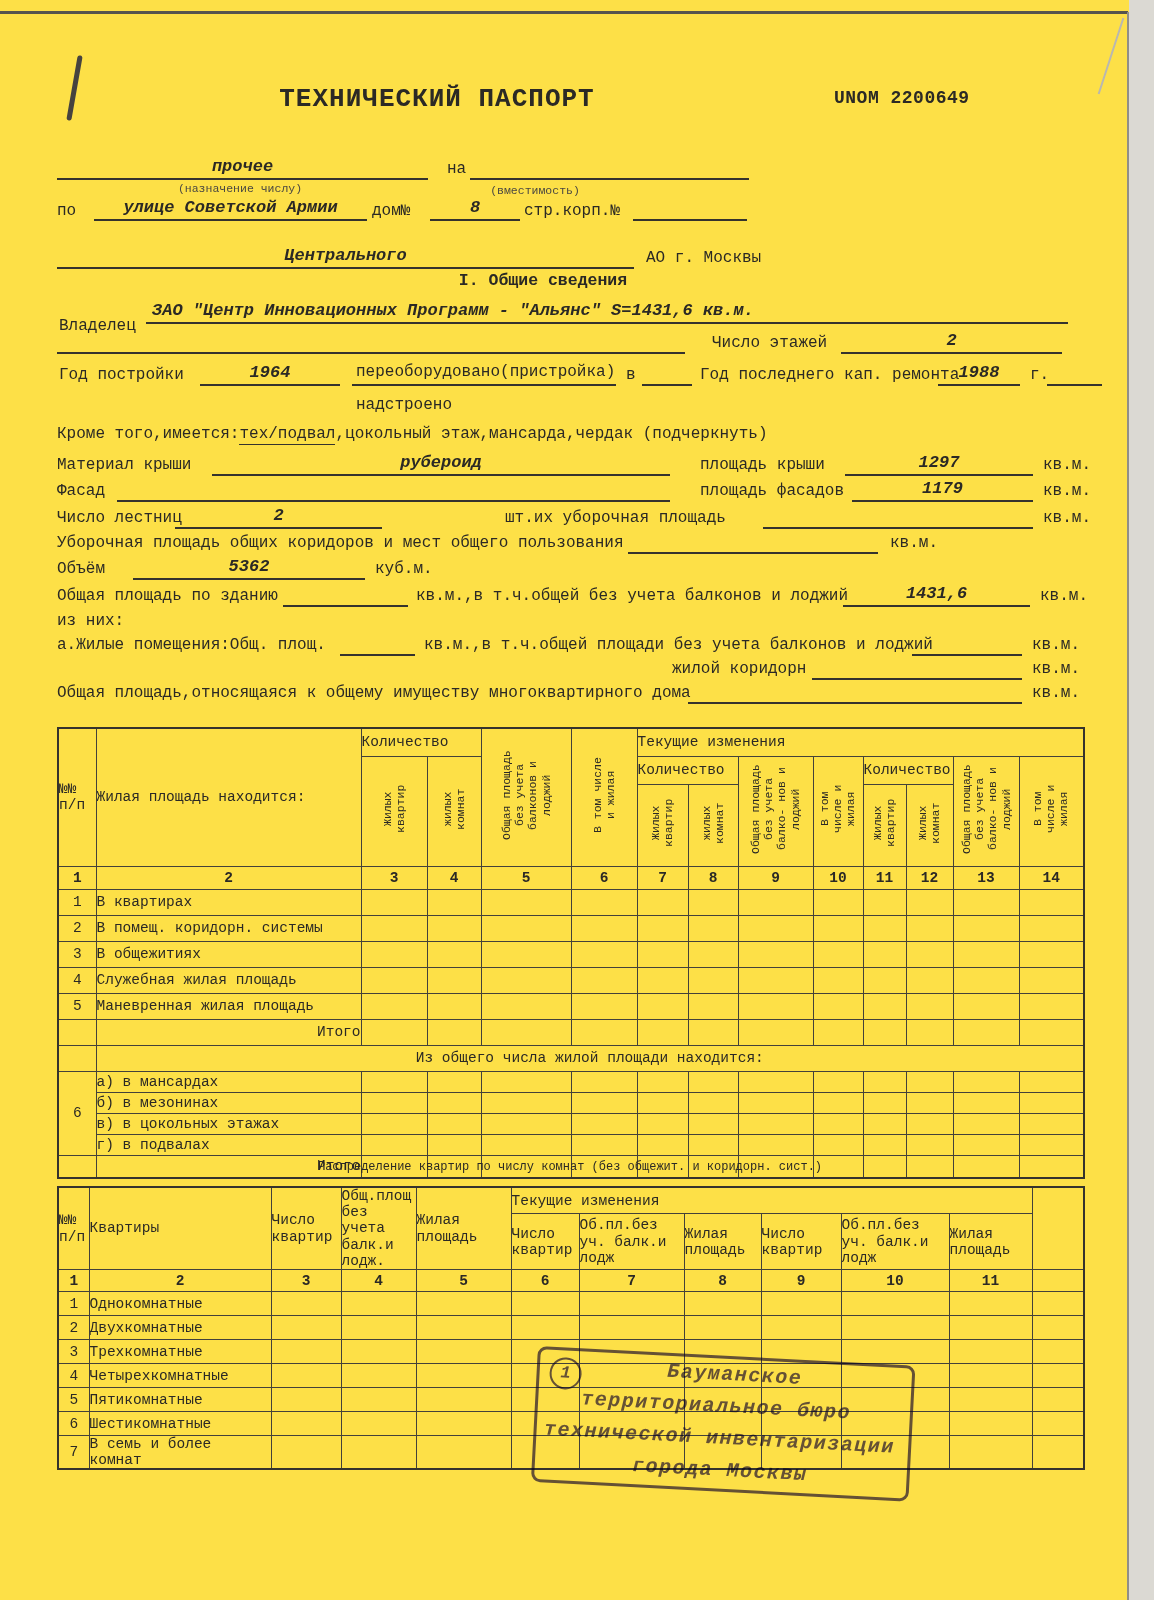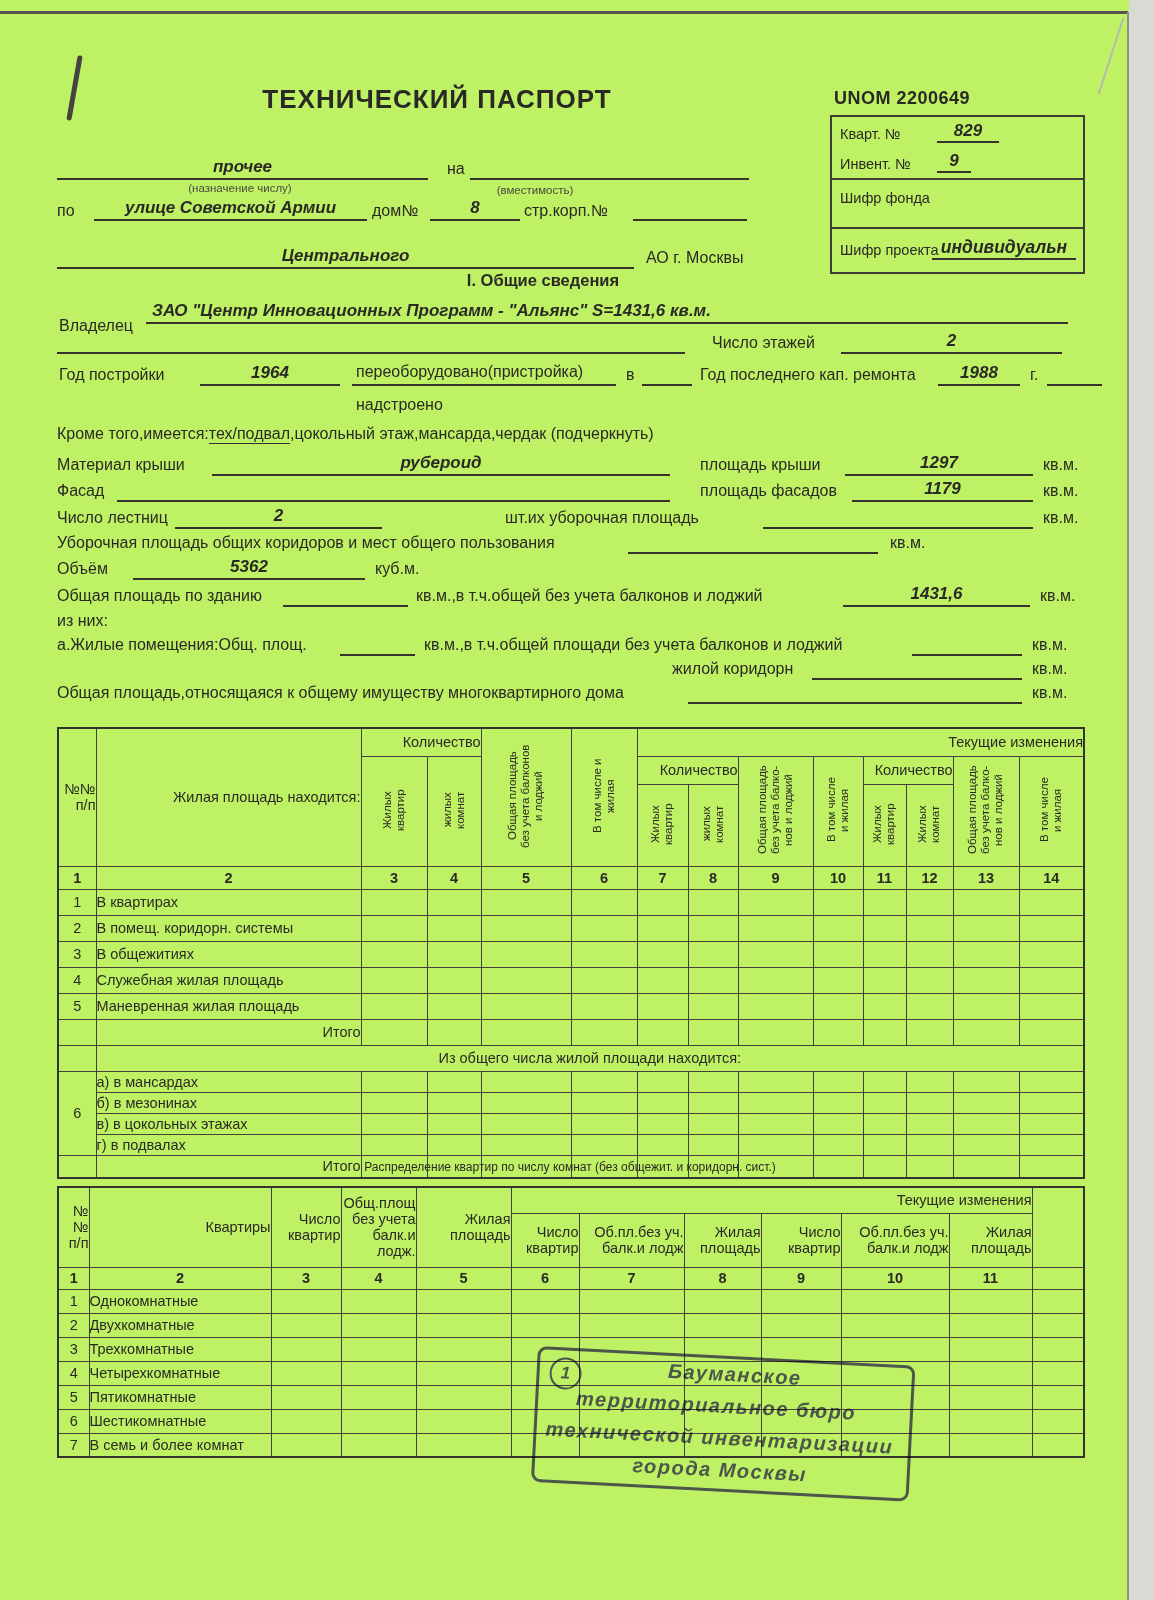--- a/index.html
+++ b/index.html
@@ -1,19 +1,19 @@
 <!DOCTYPE html>
 <html style="--stamp: #5a4fb4;"><head>
 <meta charset="utf-8">
 <style>
   html,body{margin:0;padding:0;background:#e9e8e3;}
   .page{
     position:relative;width:1154px;height:1600px;margin:0 auto;
-    background:#bef264;overflow:hidden;
-    font-family:Liberation Sans, sans-serif;color:#2b2925;
+    background:#fde047;overflow:hidden;
+    font-family:Liberation Mono, monospace;color:#2b2925;
   }
   .t{position:absolute;font-size:16px;white-space:nowrap;}
   .cap{position:absolute;font-size:11.5px;color:#4a4842;text-align:center;white-space:nowrap;}
   .blank{position:absolute;border-bottom:2px solid #35332d;height:21px;}
   .field{position:absolute;border-bottom:2px solid #35332d;height:21px;
          font-weight:bold;font-style:italic;font-size:17px;text-align:center;white-space:nowrap;}
   .field.left{text-align:left;padding-left:6px;}
   .field.plain{font-weight:normal;font-style:normal;font-size:16px;text-align:left;padding-left:4px;}
   .u-inline{border-bottom:1.8px solid #35332d;padding-bottom:1px;}
   .doc-title{position:absolute;font-size:26px;font-weight:bold;letter-spacing:1px;text-align:center;white-space:nowrap;}
@@ -24,21 +24,21 @@
   .unom-box .val{position:absolute;border-bottom:2.2px solid #35332d;font-weight:bold;font-style:italic;
                  font-size:17px;text-align:center;}
   .unom-box .divider{position:absolute;left:0;width:100%;border-top:2px solid #3e3c36;}
   
   table.doc{position:absolute;border-collapse:collapse;table-layout:fixed;}
   table.doc td{border:1.6px solid #43413a;padding:0;font-size:14.5px;vertical-align:middle;overflow:hidden;}
   table.doc{border:2.5px solid #35332d;}
   td.c{text-align:center;}
   td.num{font-weight:bold;font-size:13.5px;text-align:center;}
   td.lab{padding-left:7px;font-size:14.5px;}
-  td.hsmall{font-size:13.5px;text-align:right;line-height:1.12;}
+  td.hsmall{font-size:13.5px;text-align:left;line-height:1.12;}
   td.itogo-cell{text-align:right;padding-right:55px;font-size:15px;}
   td.band-cell{text-align:center;font-size:15.5px;}
   td.vh{text-align:center;vertical-align:middle;}
   .v{writing-mode:vertical-rl;transform:rotate(180deg);display:inline-block;
      font-size:11.5px;line-height:1.15;text-align:center;}
   
   .stamp{position:absolute;border:3.5px solid var(--stamp);border-radius:9px;
          transform:rotate(3deg);transform-origin:top left;color:var(--stamp);
          font-weight:bold;font-style:italic;mix-blend-mode:multiply;opacity:.93;}
   .stamp-line{position:absolute;text-align:center;letter-spacing:1.5px;white-space:nowrap;}
@@ -58,31 +58,20 @@
 
   <div class="top-edge" style="left:0;top:11px;width:1128px;height:3px;"></div>
   <div class="right-edge" style="left:1127px;top:12px;width:2px;height:1588px;"></div>
   <div class="right-strip" style="left:1129px;top:0;width:25px;height:1600px;"></div>
   <div class="corner-diag" style="left:1110px;top:16px;width:2px;height:80px;transform:rotate(18deg);"></div>
   <div class="pen-mark" style="left:72px;top:55px;width:5px;height:66px;transform:rotate(10deg);"></div>
 
   <div class="doc-title" style="left:237px;top:84px;width:400px;">ТЕХНИЧЕСКИЙ ПАСПОРТ</div>
 
   <div class="unom-label" style="left:834px;top:88px;">UNOM 2200649</div>
-  <div class="unom-box" style="left:830px;top:115px;width:251px;height:155px;">
-    <div class="row-label" style="left:8px;top:9px;">Кварт. №</div>
-    <div class="val" style="left:105px;top:4px;width:62px;">829</div>
-    <div class="row-label" style="left:8px;top:39px;">Инвент. №</div>
-    <div class="val" style="left:105px;top:34px;width:34px;">9</div>
-    <div class="divider" style="top:61px;"></div>
-    <div class="row-label" style="left:8px;top:73px;">Шифр фонда</div>
-    <div class="divider" style="top:110px;"></div>
-    <div class="row-label" style="left:8px;top:125px;">Шифр проекта</div>
-    <div class="val" style="left:100px;top:120px;width:144px;font-size:17.5px;">индивидуальн</div>
-  </div>
 
   <div class="field" style="left:57px;top:157px;width:371px;">прочее</div>
   <div class="cap" style="left:130px;top:182px;width:220px;">(назначение числу)</div>
   <div class="t" style="left:447px;top:160px;">на</div>
   <div class="blank" style="left:470px;top:157px;width:279px;"></div>
   <div class="cap" style="left:470px;top:184px;width:130px;">(вместимость)</div>
 
   <div class="t" style="left:57px;top:202px;">по</div>
   <div class="field" style="left:94px;top:198px;width:273px;">улице Советской  Армии</div>
   <div class="t" style="left:372px;top:202px;">дом№</div>

